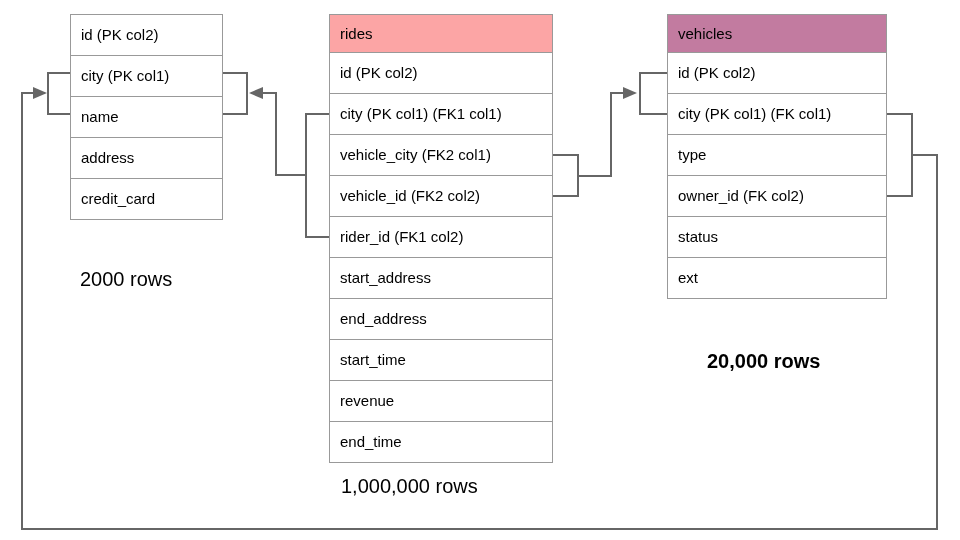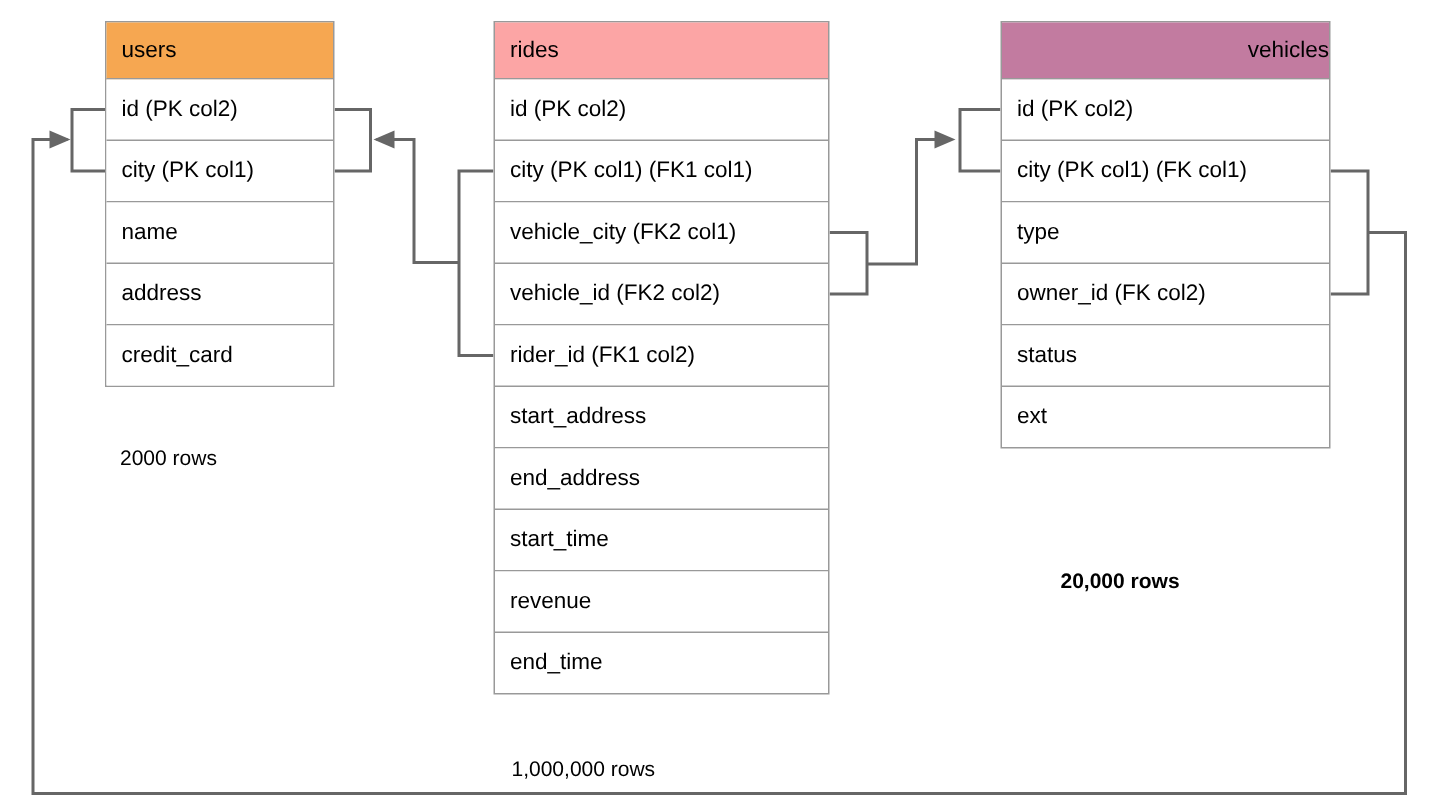--- a/index.html
+++ b/index.html
@@ -36,21 +36,21 @@
   .rowlist .col-row {
     height:40px; line-height:40px;
     padding-left:10px;
     border-bottom:1px solid #999999;
     font-size:15px;
     background:#ffffff;
     white-space:nowrap; overflow:hidden;
   }
   .rowlist .col-row:last-child { border-bottom:none; }
 
-  .caption { position:absolute; font-size:14px; z-index:2; white-space:nowrap;margin-top:29px; }
+  .caption { position:absolute; font-size:20px; z-index:2; white-space:nowrap; }
   .cap-users    { left:80px;  top:268px; }
   .cap-rides    { left:341px; top:475px; }
   .cap-vehicles { left:707px; top:350px;font-weight:bold; }
 </style>
 </head>
 <body>
 
 <div class="canvas">
 
   <svg class="connectors" width="960" height="540" viewBox="0 0 960 540">
@@ -65,21 +65,20 @@
     <polygon points="637,93 623,87 623,99"></polygon>
     <polyline points="667,73 640,73 640,114 667,114"></polyline>
 
     <polyline points="887,114 912,114 912,196 887,196"></polyline>
     <polyline points="912,155 937,155 937,529 22,529 22,93 45,93"></polyline>
     <polygon points="47,93 33,87 33,99"></polygon>
     <polyline points="70,73 48,73 48,114 70,114"></polyline>
   </svg>
 
   <div class="dbtable t-users">
-    <div class="hdr" style="background: rgb(246, 167, 81);">users</div>
     <div class="rowlist">
         <div class="col-row">id (PK col2)</div>
         <div class="col-row">city (PK col1)</div>
         <div class="col-row">name</div>
         <div class="col-row">address</div>
         <div class="col-row">credit_card</div>
       </div>
   </div>
   <div class="caption cap-users">2000 rows</div>
 
@@ -94,21 +93,21 @@
         <div class="col-row">start_address</div>
         <div class="col-row">end_address</div>
         <div class="col-row">start_time</div>
         <div class="col-row">revenue</div>
         <div class="col-row">end_time</div>
       </div>
   </div>
   <div class="caption cap-rides">1,000,000 rows</div>
 
   <div class="dbtable t-vehicles">
-    <div class="hdr" style="background: rgb(194, 123, 160); text-align: right;">vehicles</div>
+    <div class="hdr" style="background: rgb(194, 123, 160);">vehicles</div>
     <div class="rowlist">
         <div class="col-row">id (PK col2)</div>
         <div class="col-row">city (PK col1) (FK col1)</div>
         <div class="col-row">type</div>
         <div class="col-row">owner_id (FK col2)</div>
         <div class="col-row">status</div>
         <div class="col-row">ext</div>
       </div>
   </div>
   <div class="caption cap-vehicles">20,000 rows</div>

